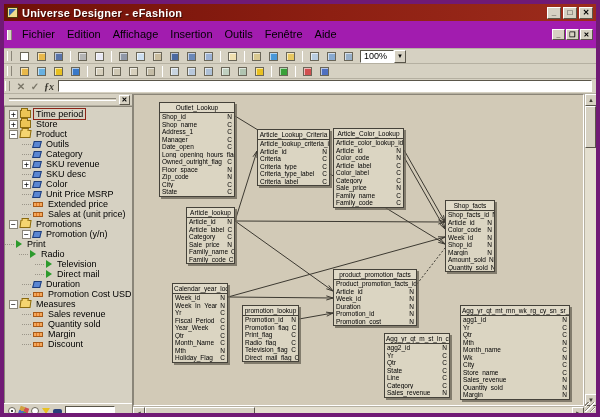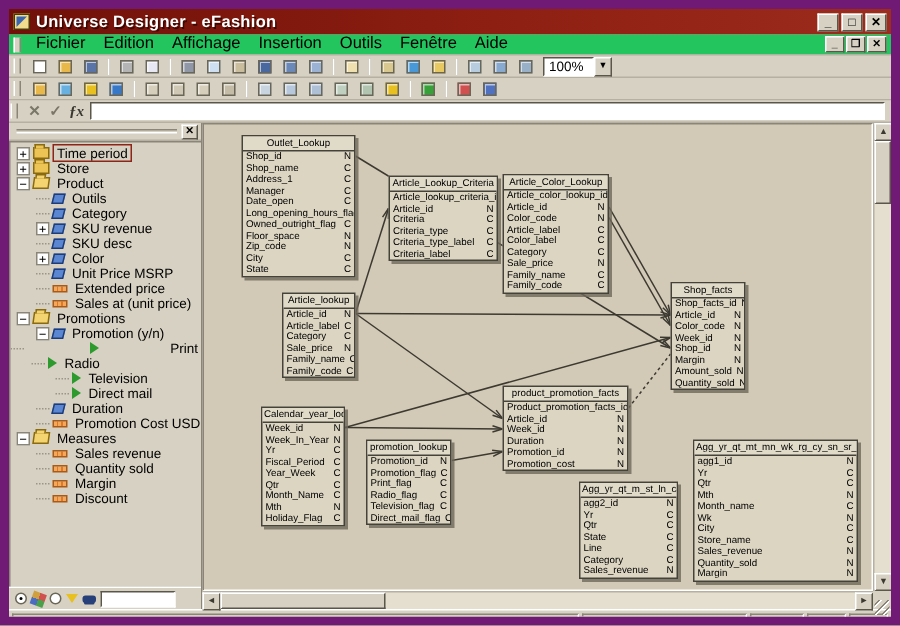--- a/index.html
+++ b/index.html
@@ -1,39 +1,39 @@
 <!DOCTYPE html>
 <html><head>
 <meta charset="utf-8">
 <style>
   * { box-sizing: border-box; margin: 0; padding: 0; }
   html,body { background:#9a9687; }
   .window {
     width:600px; height:417px; position:relative; overflow:hidden;
     font-family:"Liberation Sans", sans-serif; font-size:11px; color:#000;
-    background:#d6d1c2; border:6px solid #701a75;
+    background:#d6d1c2; border:4px solid #701a75;
   }
   
   .titlebar {
     height:17px; display:flex; align-items:center; padding:0 3px;
     background:linear-gradient(90deg,#701008,#8d1f12 55%,#9c2c1c);
     color:#fff;
   }
   .app-icon { width:11px; height:11px; margin-right:4px;
     background:#f0dc8c; border:1px solid #4a3808; position:relative; }
   .app-icon::after { content:""; position:absolute; left:1px; top:1px;
     width:0; height:0; border-left:7px solid #3a66b0; border-bottom:7px solid transparent; }
   .title-text { flex:1; font-weight:bold; font-size:11px; letter-spacing:.2px;
     text-shadow:1px 1px 0 #3a0802; white-space:nowrap; overflow:hidden; }
   .winbtn { width:14px; height:12px; margin-left:2px; background:#d6d1c2;
     border:1px solid; border-color:#fff #5a564a #5a564a #fff;
     font-size:8px; line-height:10px; text-align:center; color:#000; font-weight:bold; }
   
-  .menubar { height:14px; display:flex; align-items:center;
-    border-bottom:1px solid #b5b0a1; background:#22c55e; padding-left:2px; }
+  .menubar { height:28px; display:flex; align-items:center;
+    border-bottom:1px solid #b5b0a1; background:#a21caf; padding-left:2px; }
   .grip { width:5px; height:10px; margin:0 4px 0 1px;
     border-left:1px solid #fff; border-right:1px solid #8a8578;
     background:#d6d1c2; }
   .menu-item { padding:0 6px; font-size:11px; line-height:13px; white-space:nowrap; }
   .mdi-btns { margin-left:auto; display:flex; padding-right:3px; }
   .mdibtn { width:13px; height:11px; margin-left:1px; background:#d6d1c2;
     border:1px solid; border-color:#fff #5a564a #5a564a #fff;
     font-size:7px; line-height:9px; text-align:center; font-weight:bold; }
   
   .toolbar { height:15px; display:flex; align-items:center;
@@ -390,21 +390,21 @@
           <div class="titem" style="padding-left: 4px;">
             <div class="expand">−</div>
             <div class="ti ti-folder-open"></div>
             <div class="tlabel">Promotions</div>
           </div>
           <div class="titem" style="padding-left: 17px;">
             <div class="expand">−</div>
             <div class="ti ti-dim"></div>
             <div class="tlabel">Promotion (y/n)</div>
           </div>
-          <div class="titem" style=" justify-content: space-between;">
+          <div class="titem" style="">
             <div class="dash"></div>
             <div class="ti ti-detail"></div>
             <div class="tlabel">Print</div>
           </div>
           <div class="titem" style="padding-left: 14px;">
             <div class="dash"></div>
             <div class="ti ti-detail"></div>
             <div class="tlabel">Radio</div>
           </div>
           <div class="titem" style="padding-left: 30px;">

